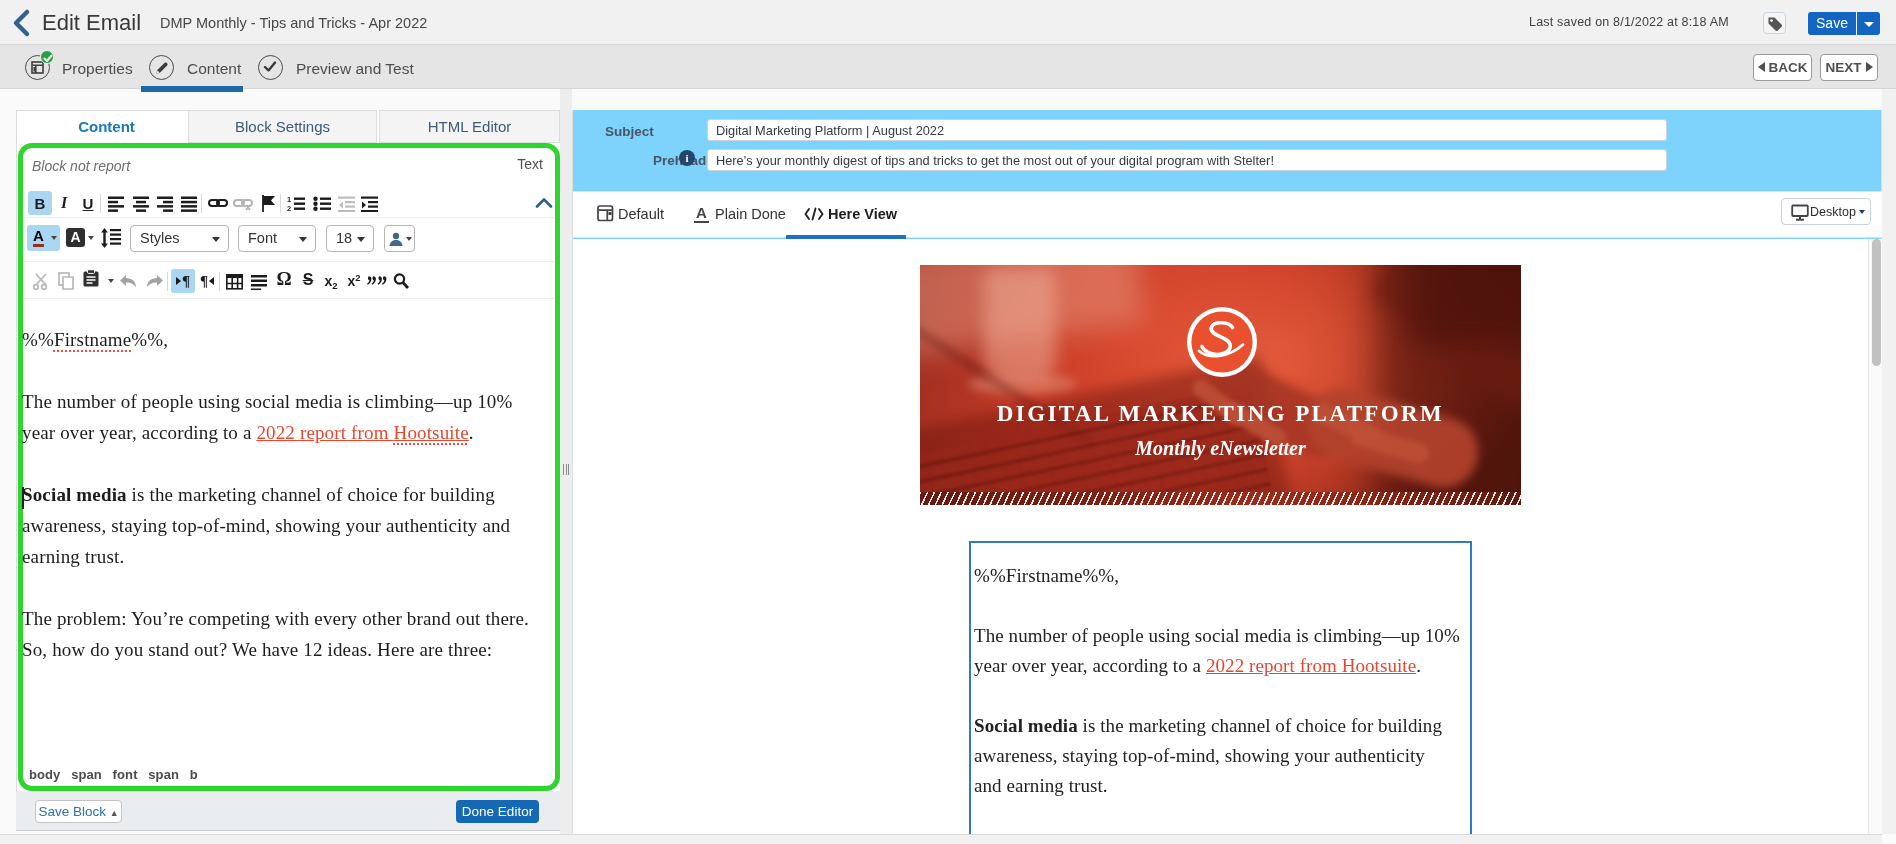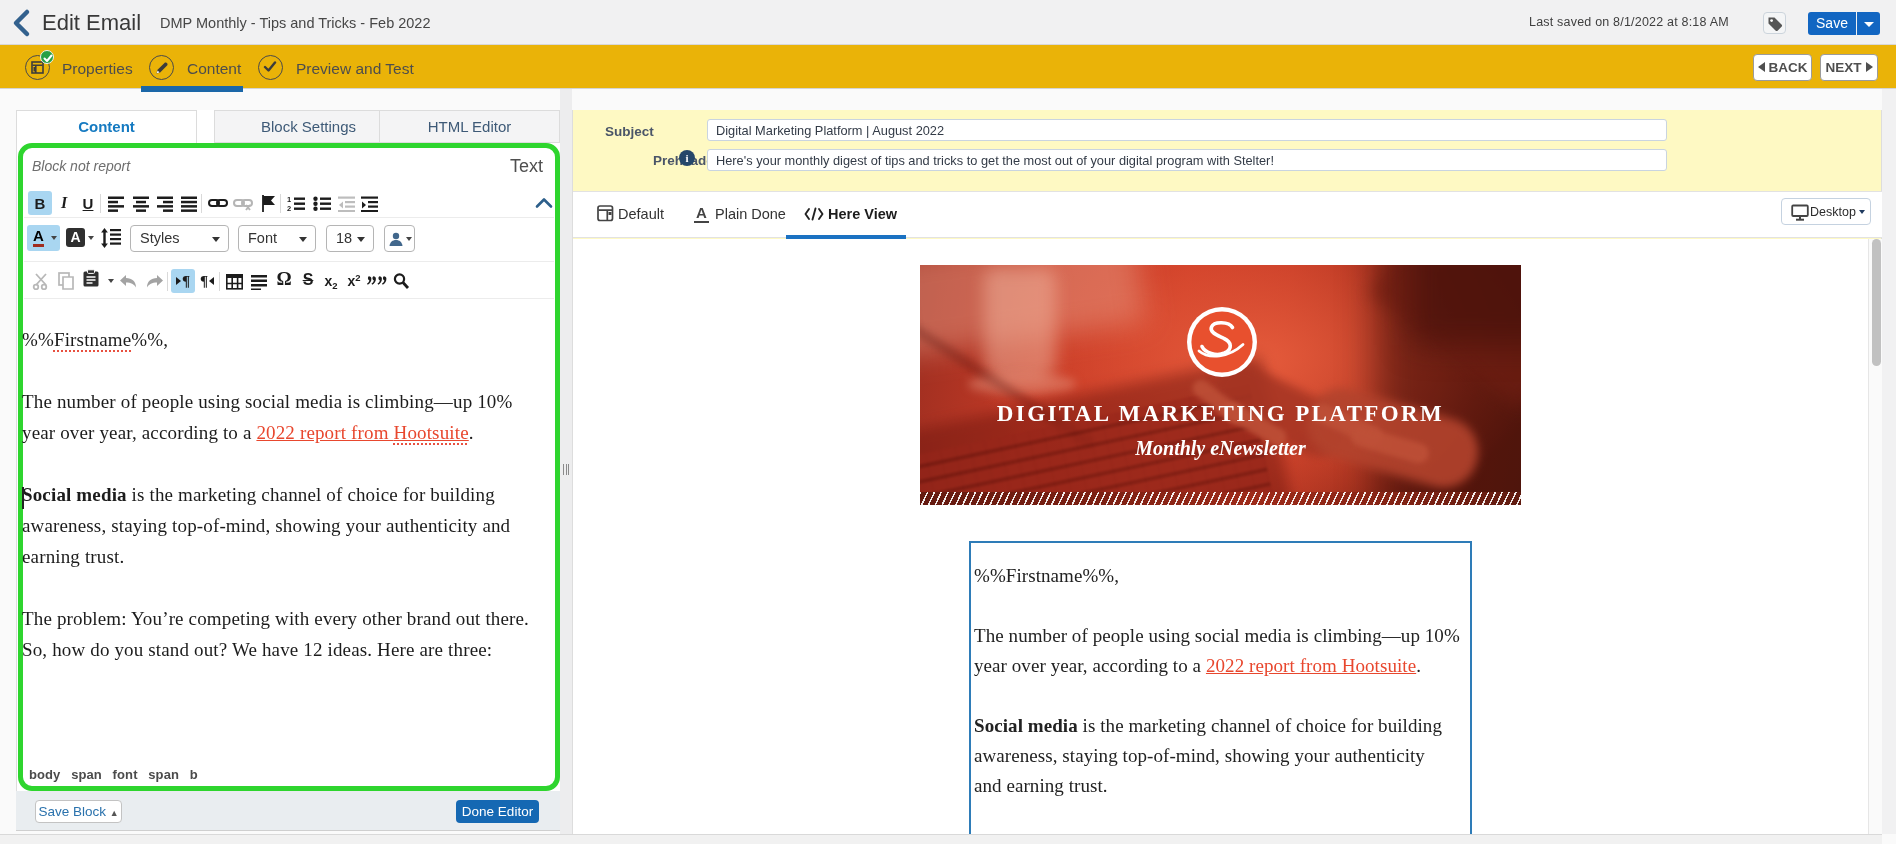--- a/index.html
+++ b/index.html
@@ -17,21 +17,21 @@
 #savebtn { position:absolute; left:1808px; top:12px; width:48px; height:23px;
   background:#1266c2; border-radius:3px 0 0 3px; color:#fff; font-size:14px;
   text-align:center; line-height:23px; }
 #savecaret { position:absolute; left:1857px; top:12px; width:23px; height:23px;
   background:#1266c2; border-radius:0 3px 3px 0; }
 #savecaret:before { content:""; position:absolute; left:7px; top:10px;
   border-left:5px solid transparent; border-right:5px solid transparent;
   border-top:5px solid #fff; }
 
 #stepsbar { position:absolute; left:0; top:45px; width:1896px; height:44px;
-  background:#eab308; border-bottom:1px solid #d4d4d4; }
+  background:#e5e5e5; border-bottom:1px solid #d4d4d4; }
 .stepcirc { position:absolute; top:10px; width:25px; height:25px; border:1.6px solid #4a4a4a;
   border-radius:50%; }
 .steplab { position:absolute; top:15px; font-size:15.5px; color:#4d4d4d; }
 #contentline { position:absolute; left:141px; top:41px; width:102px; height:6px; background:#1b67a8; }
 .navbtn { position:absolute; top:9px; height:27px; border:1px solid #9b9b9b; border-radius:4px;
   background:#fff; color:#4f4f4f; font-size:13.5px; font-weight:bold; text-align:center; line-height:25px; }
 
 #leftpanel { position:absolute; left:16px; top:110px; width:544px; height:721px; background:#fff; border-left:1px solid #ddd; }
 #lefttabs { position:absolute; left:16px; top:110px; width:544px; height:33px; }
 .ltab { position:absolute; top:0; height:33px; font-size:15px; text-align:center;
@@ -42,21 +42,21 @@
 #splitter { position:absolute; left:560px; top:89px; width:12px; height:745px; background:#ededee; }
 #lfooter { position:absolute; left:16px; top:791px; width:544px; height:40px; background:#e9edf0;
   border-bottom:1px solid #cfcfcf; }
 #saveblockbtn { position:absolute; left:19px; top:9px; width:87px; height:23px; background:#fff;
   border:1px solid #c3c3c3; border-radius:4px; color:#2a72ad; font-size:13.5px;
   text-align:center; line-height:21px; }
 #donebtn { position:absolute; left:440px; top:9px; width:83px; height:23px; background:#1568b3;
   border-radius:4px; color:#fff; font-size:13.5px; text-align:center; line-height:23px; }
 
 #rightpanel { position:absolute; left:572px; top:110px; width:1310px; height:724px;
-  background:#fef9c3; border-left:1px solid #ddd; border-right:1px solid #ddd; }
+  background:#7dd3fc; border-left:1px solid #ddd; border-right:1px solid #ddd; }
 .forml { position:absolute; font-size:13.5px; font-weight:bold; color:#4a5568; }
 .forminput { position:absolute; left:134px; width:960px; height:22px; border:1px solid #c9d4e0;
   border-radius:3px; background:#fff; font-size:12.8px; color:#333b47; padding:0 8px; line-height:20px; }
 #viewtabs { position:absolute; left:0; top:81px; width:1310px; height:47px;
   border-top:1px solid #e2e2e2; border-bottom:1px solid #e2e2e2; background:#fff; }
 #cvline { position:absolute; left:213px; top:125px; width:120px; height:4px; background:#1b72c2; }
 #desktopbtn { position:absolute; left:1208px; top:88px; width:90px; height:27px;
   border:1px solid #c5d2e0; border-radius:4px; background:#fff; }
 
 #preview { position:absolute; left:0; top:129px; width:1295px; height:595px; background:#fff; overflow:hidden; }
@@ -131,21 +131,21 @@
 .tcaret { position:absolute; border-left:3.5px solid transparent; border-right:3.5px solid transparent;
   border-top:4px solid #444; }
 </style>
 </head>
 <body>
 <div id="topbar">
   <svg id="backchev" width="30" height="30" viewBox="0 0 30 30">
       <polyline points="19,4 8,15 19,26" fill="none" stroke="#33618e" stroke-width="4.5" stroke-linecap="round" stroke-linejoin="round"></polyline>
     </svg>
   <div id="title">Edit Email</div>
-  <div id="subtitle">DMP Monthly - Tips and Tricks - Feb 2022</div>
+  <div id="subtitle">DMP Monthly - Tips and Tricks - Apr 2022</div>
   <div id="lastsaved">Last saved on 8/1/2022 at 8:18 AM</div>
   <div id="tagbtn">
       <svg style="position:absolute; left:3px; top:3px;" width="16" height="16" viewBox="0 0 16 16">
         <path d="M1.5 1.5h6l7 7a1.6 1.6 0 010 2.3l-3.7 3.7a1.6 1.6 0 01-2.3 0l-7-7z" fill="#555"></path>
         <circle cx="4.6" cy="4.6" r="1.4" fill="#fff"></circle>
       </svg>
     </div>
   <div id="savebtn">Save</div>
   <div id="savecaret"></div>
 </div>
@@ -178,26 +178,26 @@
       </svg>
   </div>
   <div class="steplab" style="left:296px;">Preview and Test</div>
   <div id="contentline"></div>
   <div class="navbtn" style="left:1753px; width:59px;"><span style="display:inline-block; width:0; height:0; border-top:5px solid transparent; border-bottom:5px solid transparent; border-right:7px solid #4f4f4f; margin-right:4px;"></span>BACK</div>
   <div class="navbtn" style="left:1820px; width:58px;">NEXT<span style="display:inline-block; width:0; height:0; border-top:5px solid transparent; border-bottom:5px solid transparent; border-left:7px solid #4f4f4f; margin-left:4px;"></span></div>
 </div>
 <div id="leftpanel"></div>
 <div id="lefttabs">
   <div class="ltab" id="ltab1">Content</div>
-  <div class="ltab" style="left:198px; width:189px;">Block Settings</div>
+  <div class="ltab" style="left:172px; width:189px;">Block Settings</div>
   <div class="ltab" style="left:363px; width:181px;">HTML Editor</div>
 </div>
 <div id="greenbox">
   <div style="position:absolute; left:9px; top:10px; font-style:italic; font-size:14px; color:#6e6e6e;">Block not report</div>
-  <div style="position:absolute; right:12px; top:8px; font-size:18px; color:#4f4f4f;">Text</div>
+  <div style="position:absolute; right:12px; top:8px; font-size:14px; color:#4f4f4f;">Text</div>
 
   <div class="tb tbon" style="left:5px; top:43px;">
       <b style="font-size:15px;">B</b>
     </div>
   <div class="tb" style="left:29px; top:43px;">
       <i style="font-family:'Liberation Serif',serif; font-size:16px; font-weight:bold;">I</i>
     </div>
   <div class="tb" style="left:53px; top:43px;">
       <u style="font-size:15px; font-weight:bold;">U</u>
     </div>

